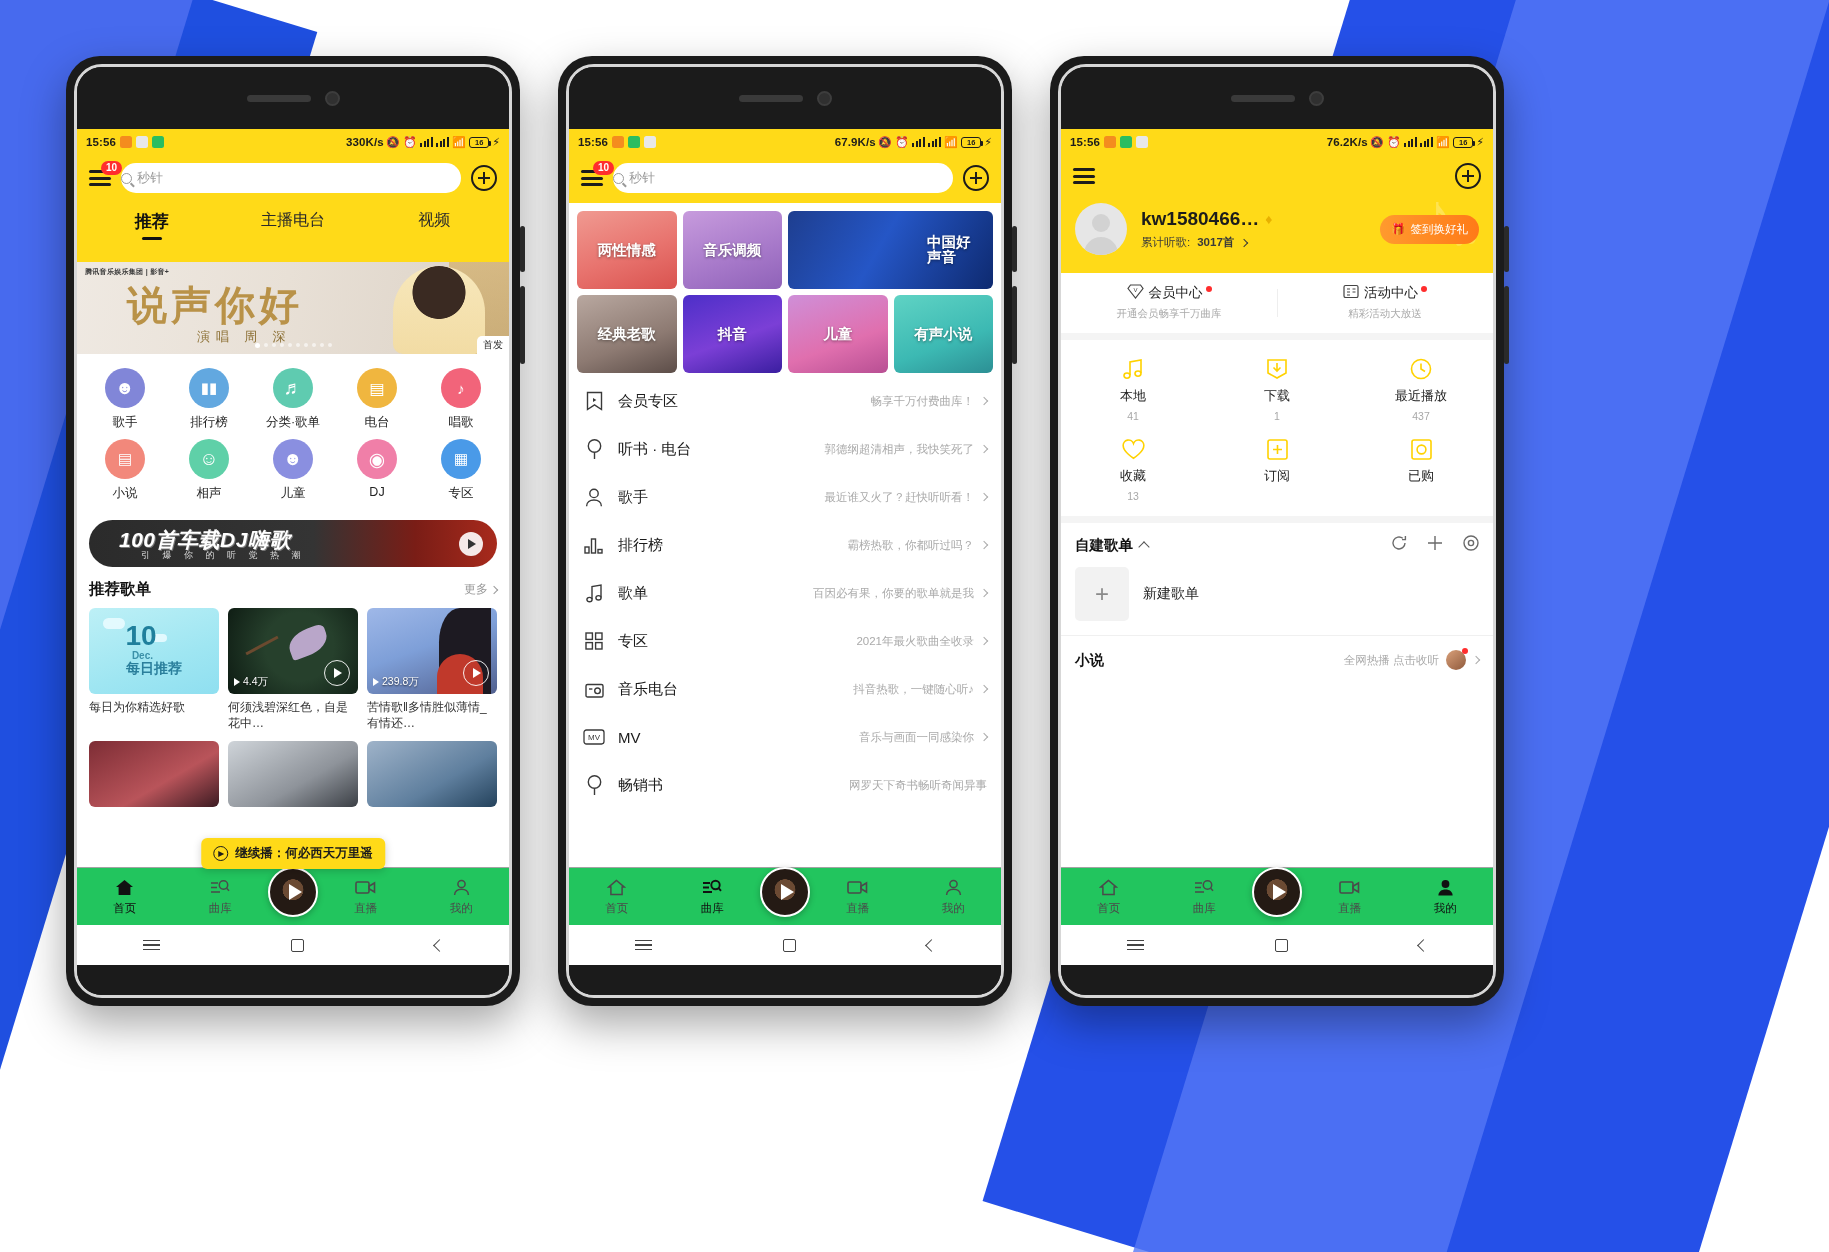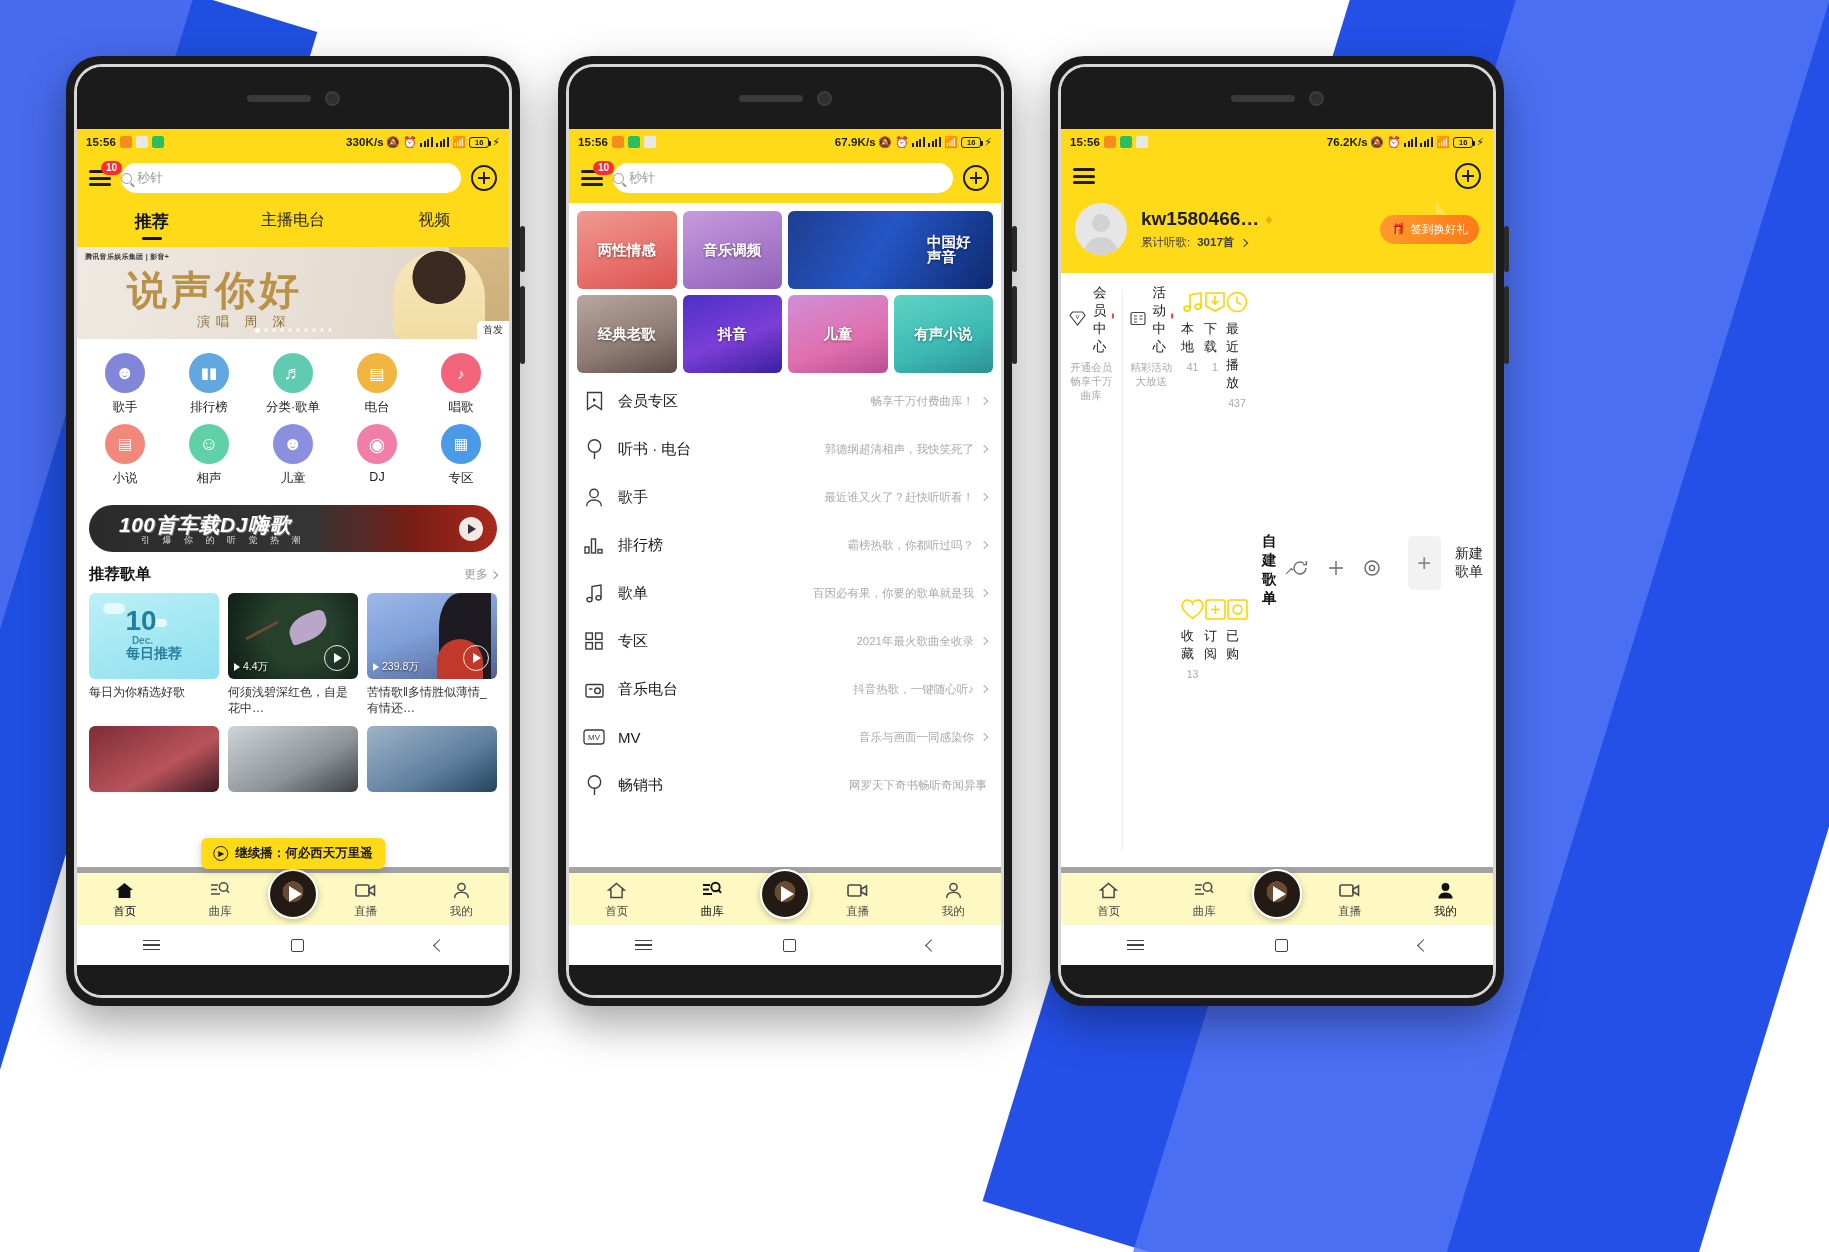--- a/index.html
+++ b/index.html
@@ -107,21 +107,21 @@
   .mag{ width:11px; height:11px; border:1.6px solid #9a9a9a; border-radius:50%; position:relative; display:inline-block;}
   .mag::after{ content:""; position:absolute; right:-4px; bottom:-3px; width:5px; height:1.6px; background:#9a9a9a; transform:rotate(45deg);}
   .plus-circle{
     width:26px; height:26px; border:2px solid #1c1c1c; border-radius:50%; position:relative; flex:0 0 auto; cursor:pointer;
   }
   .plus-circle::before,.plus-circle::after{ content:""; position:absolute; background:#1c1c1c; }
   .plus-circle::before{ left:5px; right:5px; top:10.2px; height:2px;}
   .plus-circle::after{ top:5px; bottom:5px; left:10.2px; width:2px;}
 
   
-  .tabs{ background:#FFDA18; display:flex; padding:2px 4px 7px; flex:0 0 auto;}
+  .tabs{ background:#FFDA18; display:flex; padding:2px 4px 22px; flex:0 0 auto;}
   .tab{ flex:1; text-align:center; font-size:16px; color:#2a2a2a; position:relative; padding:5px 0 7px; cursor:pointer;}
   .tab.active{ font-weight:700; font-size:17px; color:#111;}
   .tab.active::after{ content:""; position:absolute; bottom:0; left:50%; transform:translateX(-50%);
     width:20px; height:3px; background:#111; border-radius:2px;}
 
   .scroll{ flex:1 1 auto; overflow:hidden; background:#fff; }
 
   
   .banner{ margin:0; height:92px; position:relative; overflow:hidden;
      background:linear-gradient(100deg,#efe9e2 0%,#e8e0d6 48%,#dcd2c6 100%); }
@@ -199,21 +199,21 @@
     position:absolute; left:50%; transform:translateX(-50%); bottom:96px;
     background:#FFDA18; color:#1c1c1c; font-size:12.5px; font-weight:700;
     padding:7px 12px; border-radius:6px; display:flex; align-items:center; gap:7px; white-space:nowrap;
     box-shadow:0 2px 8px rgba(0,0,0,.18); z-index:5;
   }
   .toast .tp{ width:15px;height:15px;border:1.6px solid #1c1c1c;border-radius:50%;display:flex;align-items:center;justify-content:center;}
   .toast .tp b{ width:0;height:0;border-left:6px solid #1c1c1c;border-top:3.5px solid transparent;border-bottom:3.5px solid transparent;margin-left:1.5px;}
 
   
   .bottomnav{
-    flex:0 0 auto; height:58px; background:#fef9c3; border-top:6px solid #a3a3a3;
+    flex:0 0 auto; height:58px; background:#22c55e; border-top:1px solid #a3a3a3;
     display:flex; align-items:center; position:relative;
   }
   .nav-item{ flex:1; display:flex; flex-direction:column; align-items:center; gap:3px; cursor:pointer; color:#4a4a4a;}
   .nav-item.active{ color:#111; }
   .nav-label{ font-size:11.5px; }
   .nav-ico{ height:21px; display:flex; align-items:center; justify-content:center;}
   .disc{
     width:50px; height:50px; border-radius:50%; flex:0 0 auto;
     background:radial-gradient(circle at 50% 45%, #6b4a33 0 30%, #241a14 31% 100%);
     display:flex; align-items:center; justify-content:center; cursor:pointer;
@@ -867,21 +867,21 @@
                 <i class="chev"></i>
               </div>
             </div>
             <div class="signbtn">
               <span>🎁</span>
               <span>签到换好礼</span>
             </div>
           </div>
         </div>
 
-        <div class="scroll" style="display:flex;flex-direction:row;">
+        <div class="scroll" style="display:flex;flex-direction:column;">
           <div class="twocol">
             <div class="tc">
               <div class="tc-t">
                 <span>
                   <svg width="17" height="15" viewBox="0 0 17 15" fill="none" stroke="#444" stroke-width="1.2">
                       <path d="M1 4.5 8.5 14 16 4.5 13.5 1h-10z"></path>
                       <text x="8.5" y="8.4" font-size="6" fill="#444" stroke="none" text-anchor="middle" font-family="Liberation Sans">V</text>
                     </svg>
                 </span>
                 <span>会员中心</span>

